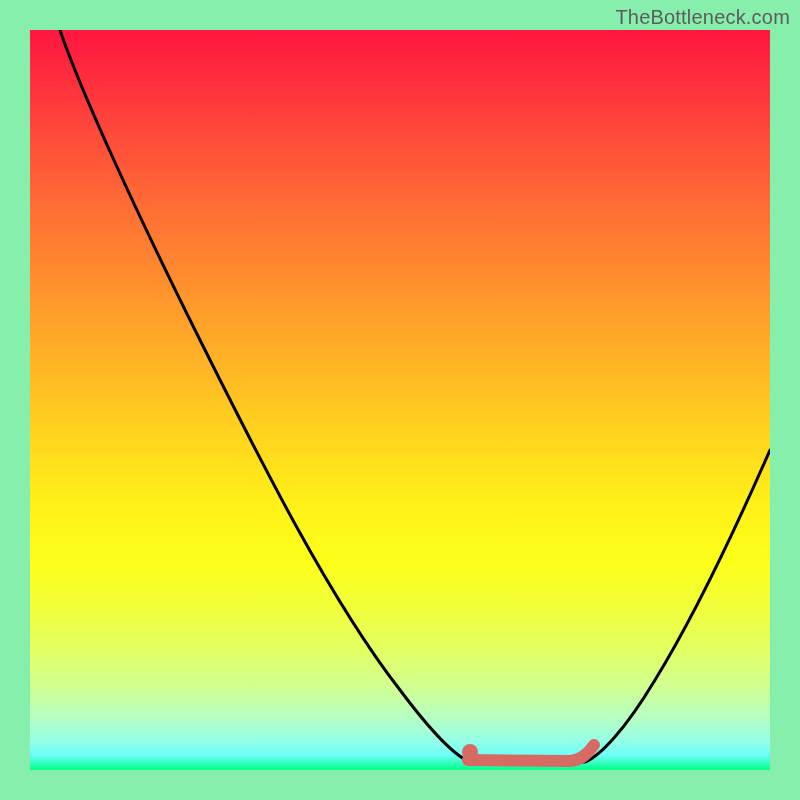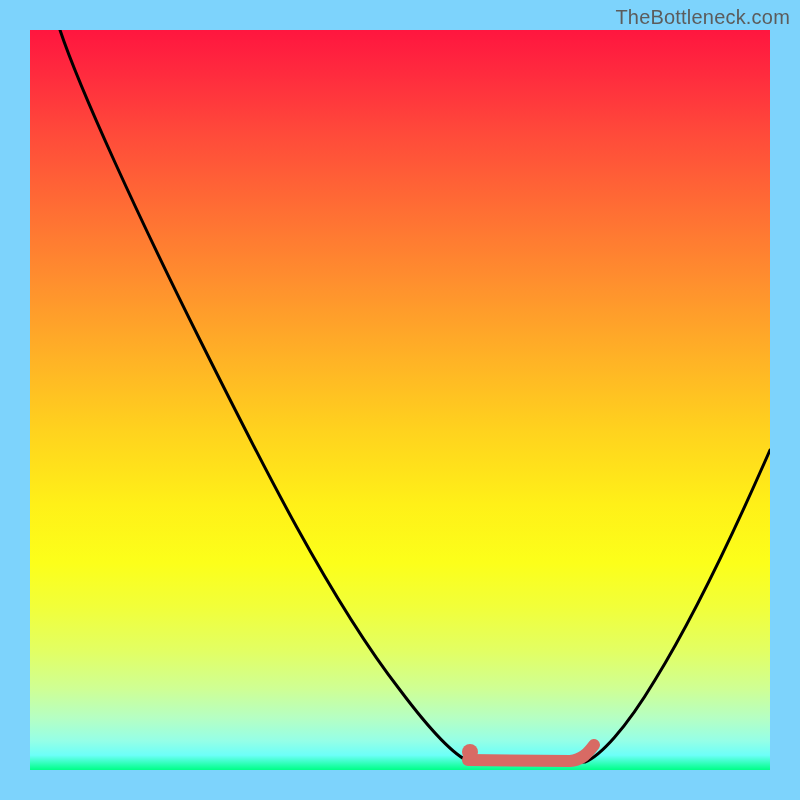--- a/index.html
+++ b/index.html
@@ -8,21 +8,21 @@
     background: #000;
     width: 800px;
     height: 800px;
     position: relative;
     overflow: hidden;
     font-family: Arial, Helvetica, sans-serif;
   }
   .frame {
     position: absolute;
     inset: 0;
-    background: #7dd3fc;
+    background: #86efac;
   }
   .plot-area {
     position: absolute;
     left: 30px;
     top: 30px;
     width: 740px;
     height: 740px;
     background: linear-gradient(to bottom,
       #ff163f 0%,
       #ff2b3e 6%,

